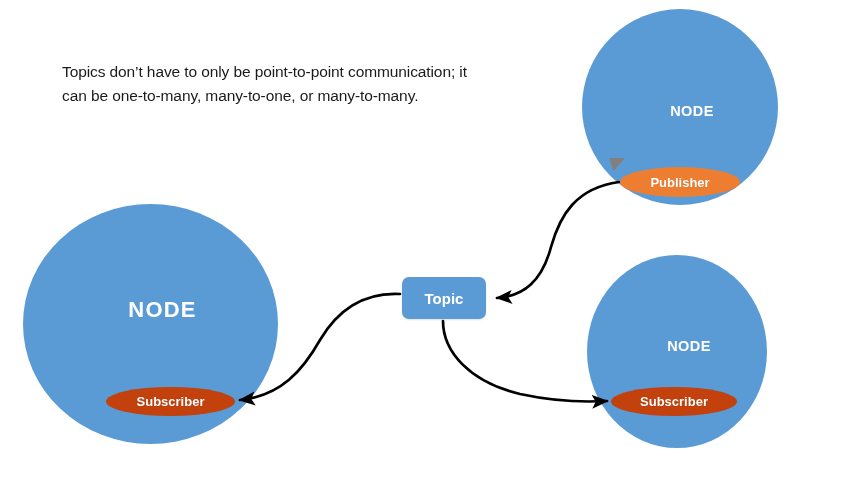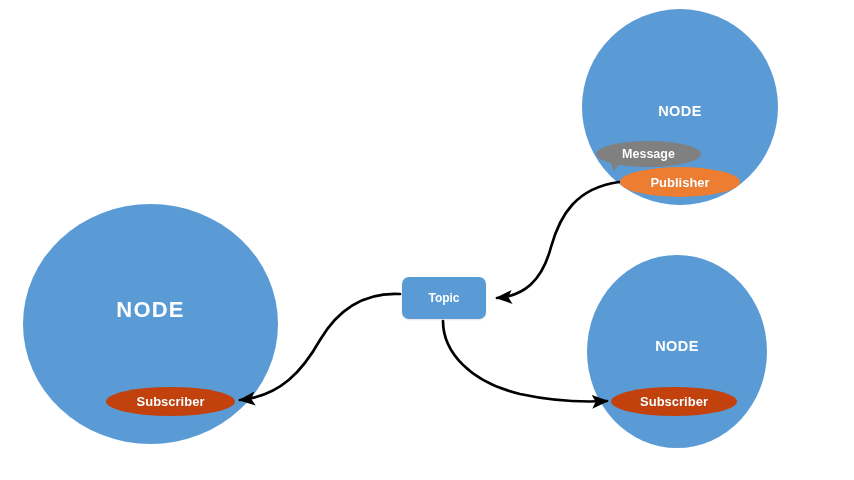--- a/index.html
+++ b/index.html
@@ -32,21 +32,21 @@
   }
 
   
   .node {
     position: absolute;
     border-radius: 50%;
     background: #5B9BD5;
   }
   .node-label {
     position: absolute;
-    left: 0;
+    left: 12px;
     width: 100%;
     text-align: center;
     color: #ffffff;
     font-weight: bold;
     letter-spacing: 0.4px;
   }
 
   #node-left {
     left: 23px;
     top: 204px;
@@ -140,39 +140,41 @@
     top: 277px;
     width: 84px;
     height: 42px;
     background: #5B9BD5;
     border-radius: 7px;
     display: flex;
     align-items: center;
     justify-content: center;
     color: #ffffff;
     font-weight: bold;
-    font-size: 12px;
+    font-size: 15px;
     box-shadow: 0 1px 2px rgba(0,0,0,0.12);
   }
 
   
   #arrows {
     position: absolute;
     left: 0;
     top: 0;
     width: 854px;
     height: 480px;
     pointer-events: none;
   }
 </style>
 </head>
 <body>
 
 <div id="canvas">
 
+  <div id="caption">Topics don’t have to only be point-to-point communication; it
+can be one-to-many, many-to-one, or many-to-many.</div>
 
   <div class="node" id="node-left">
     <div class="node-label">NODE</div>
   </div>
 
   <div class="node" id="node-bottom-right">
     <div class="node-label">NODE</div>
   </div>
 
   <div class="node" id="node-top-right">
@@ -192,19 +194,18 @@
 
     <path d="M 443,321 C 443,352 470,382 520,394 C 557,402 589,402 607,401" fill="none" stroke="#000000" stroke-width="2.7" stroke-linecap="round" marker-end="url(#arrowhead)"></path>
   </svg>
 
   <div class="pill green" id="subscriber-left">Subscriber</div>
 
   <div class="pill green" id="subscriber-bottom-right">Subscriber</div>
 
   <div id="message-tail"></div>
 
-  <div class="pill gray" id="message-pill">Message</div>
 
   <div class="pill orange" id="publisher-pill">Publisher</div>
 
   <div id="topic-box">Topic</div>
 
 </div>
 
 </body></html>

